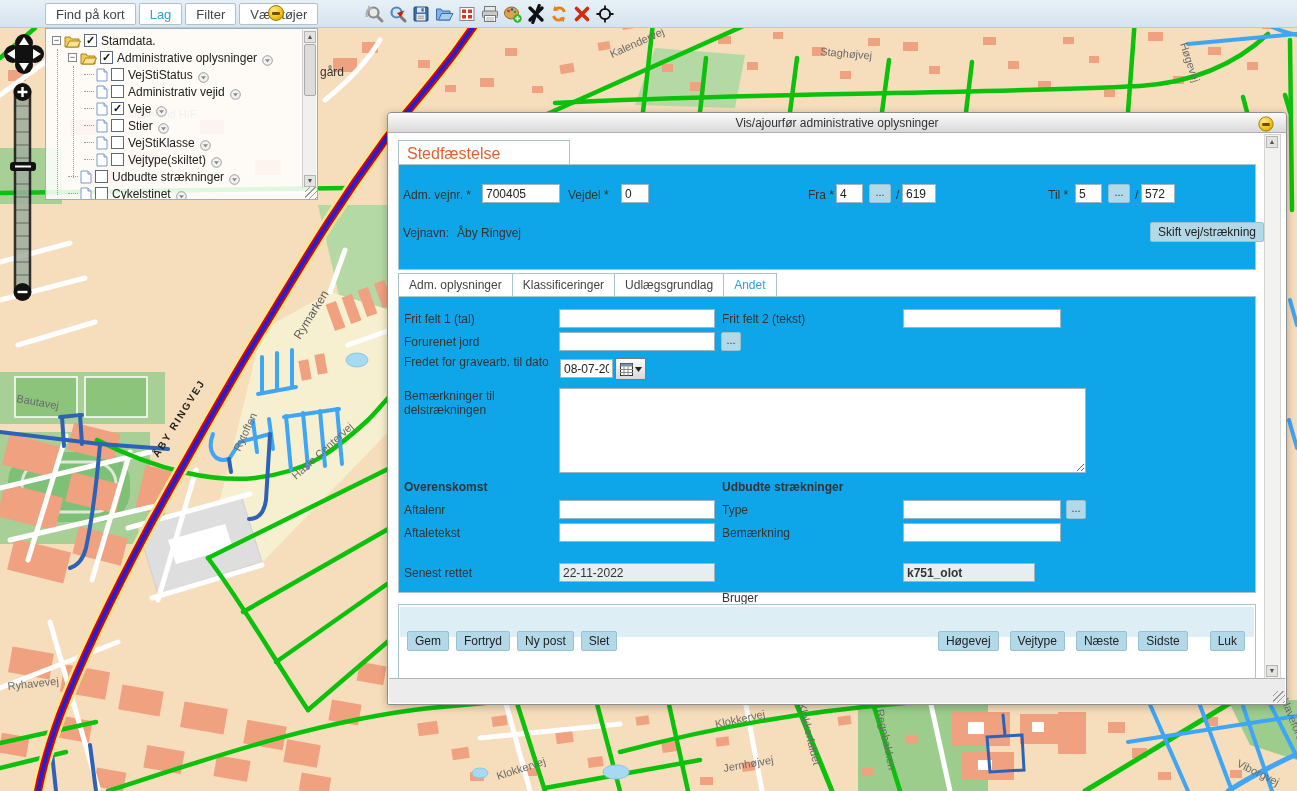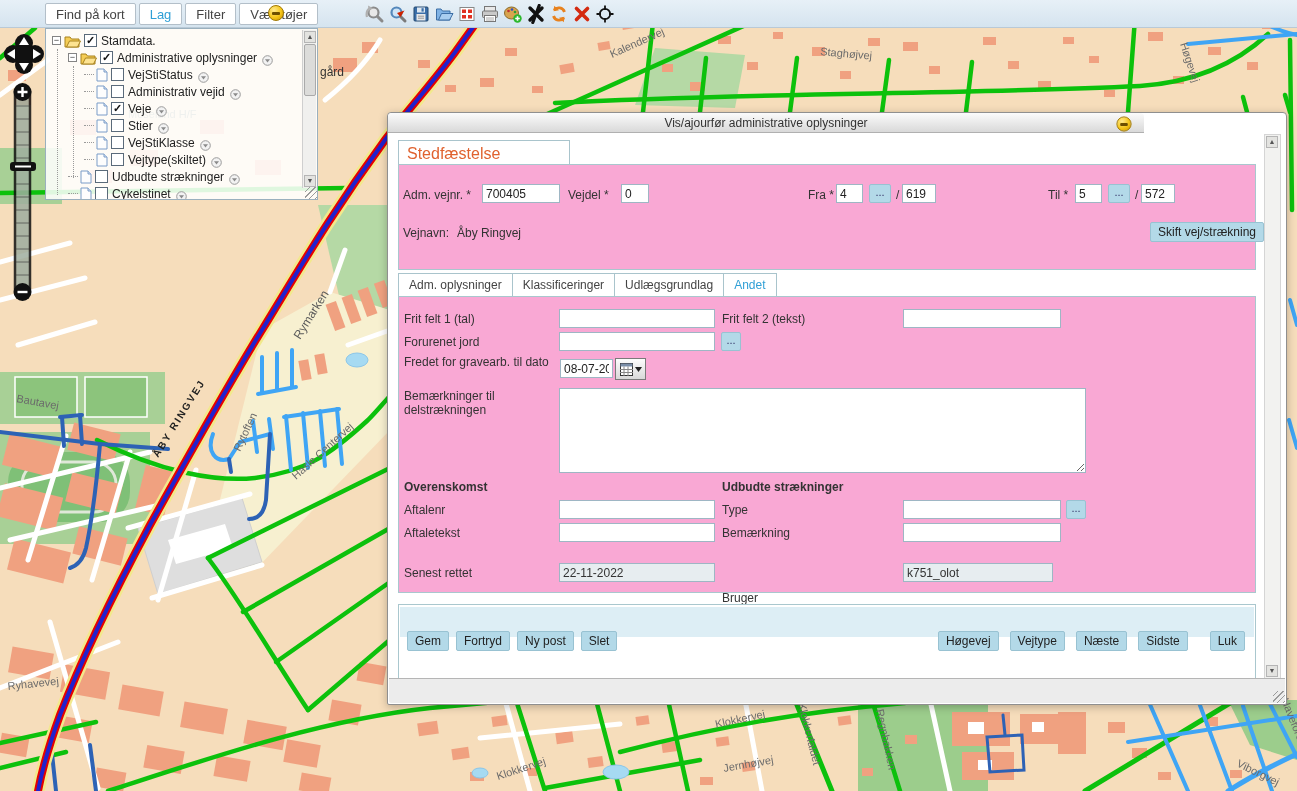--- a/index.html
+++ b/index.html
@@ -44,28 +44,28 @@
   #tree-scroll { position:absolute; right:1px; top:1px; width:14px; height:158px; background:#f0f0ee; border-left:1px solid #cfcfcf; }
   .sb-arrow { position:absolute; left:1px; width:12px; height:12px; background:#e3e3e0; border:1px solid #b5b5b5;
     font-size:7px; color:#555; text-align:center; line-height:10px; cursor:pointer; }
   #tree-thumb { position:absolute; left:1px; top:14px; width:12px; height:52px; background:#dcdcda; border:1px solid #aaa; border-radius:2px; cursor:pointer; }
   .grip { position:absolute; right:0; bottom:0; width:12px; height:12px; cursor:nwse-resize;
     background:repeating-linear-gradient(135deg, transparent 0 3px, #9a9a9a 3px 4px); }
 
   
   #dialog { position:absolute; left:387px; top:112px; width:900px; height:593px; z-index:40;
     background:#fff; border:1px solid #8f8f8f; border-radius:4px 4px 2px 2px; box-shadow:0 2px 8px rgba(0,0,0,.25); }
-  #dlg-titlebar { position:absolute; left:0; top:0; width:756px; height:20px;
+  #dlg-titlebar { position:absolute; left:0; top:0; width:898px; height:20px;
     background:linear-gradient(#fbfbfb,#d9d9d9); border-bottom:1px solid #b0b0b0; border-radius:4px 4px 0 0; cursor:move; }
   #dlg-title { width:100%; text-align:center; font-size:12px; color:#333; line-height:20px; }
   #dlg-min { position:absolute; right:12px; top:3px; transform:scale(0.95); }
   .dtab { position:absolute; background:#fff; border:1px solid #a9c4cc; border-bottom:none;
     font-size:16px; padding:4px 8px 0 8px; height:24px; cursor:pointer; color:#444; }
   #tab-sted { left:10px; top:27px; width:172px; color:#e0622f; }
-  .panel { position:absolute; left:10px; width:858px; background:#f9a8d4; border:1px solid #a9c7ce; }
+  .panel { position:absolute; left:10px; width:858px; background:#0ea5e9; border:1px solid #a9c7ce; }
   #panel1 { top:51px; height:106px; }
   #panel2 { top:183px; height:297px; }
   .dlg-label { position:absolute; font-size:12px; color:#333; }
   .dlg-label.b { font-weight:bold; }
   .inp { position:absolute; border:1px solid #9eb6c4; background:#fff; font-family:"Liberation Sans",sans-serif;
     font-size:12px; color:#222; padding:1px 3px; height:19px; }
   .inp.num { text-align:left; }
   .inp.ro { background:#e7edf0; color:#333; }
   .dots { position:absolute; background:#b3d9e8; border:1px solid #98c2d2; border-radius:2px;
     font-size:11px; color:#336; text-align:center; line-height:15px; cursor:pointer; }
@@ -702,21 +702,21 @@
     <span class="dlg-label" style="left:323px;top:206px;">Type</span>
     <input class="inp" style="left: 504px; top: 203px; width: 158px;" value="">
     <span class="dots" style="left:667px;top:203px;width:20px;height:19px;">...</span>
     <span class="dlg-label" style="left:5px;top:229px;">Aftaletekst</span>
     <input class="inp" style="left: 160px; top: 226px; width: 156px;" value="">
     <span class="dlg-label" style="left:323px;top:229px;">Bemærkning</span>
     <input class="inp" style="left: 504px; top: 226px; width: 158px;" value="">
     <span class="dlg-label" style="left:5px;top:269px;">Senest rettet</span>
     <input class="inp ro" readonly="" style="left: 160px; top: 266px; width: 156px;" value="22-11-2022">
     <span class="dlg-label" style="left:323px;top:269px;margin-top:25px;">Bruger</span>
-    <input class="inp ro" readonly="" style="left: 504px; top: 266px; width: 150px;" value="k751_olot">
+    <input class="inp ro" readonly="" style="left: 504px; top: 266px; width: 132px; font-weight: bold;" value="k751_olot">
   </div>
 
   <div id="btn-panel">
     <div id="btn-band"></div>
     <div id="btns-left">
         <button class="blue-btn">Gem</button>
         <button class="blue-btn">Fortryd</button>
         <button class="blue-btn">Ny post</button>
         <button class="blue-btn">Slet</button>
       </div>

